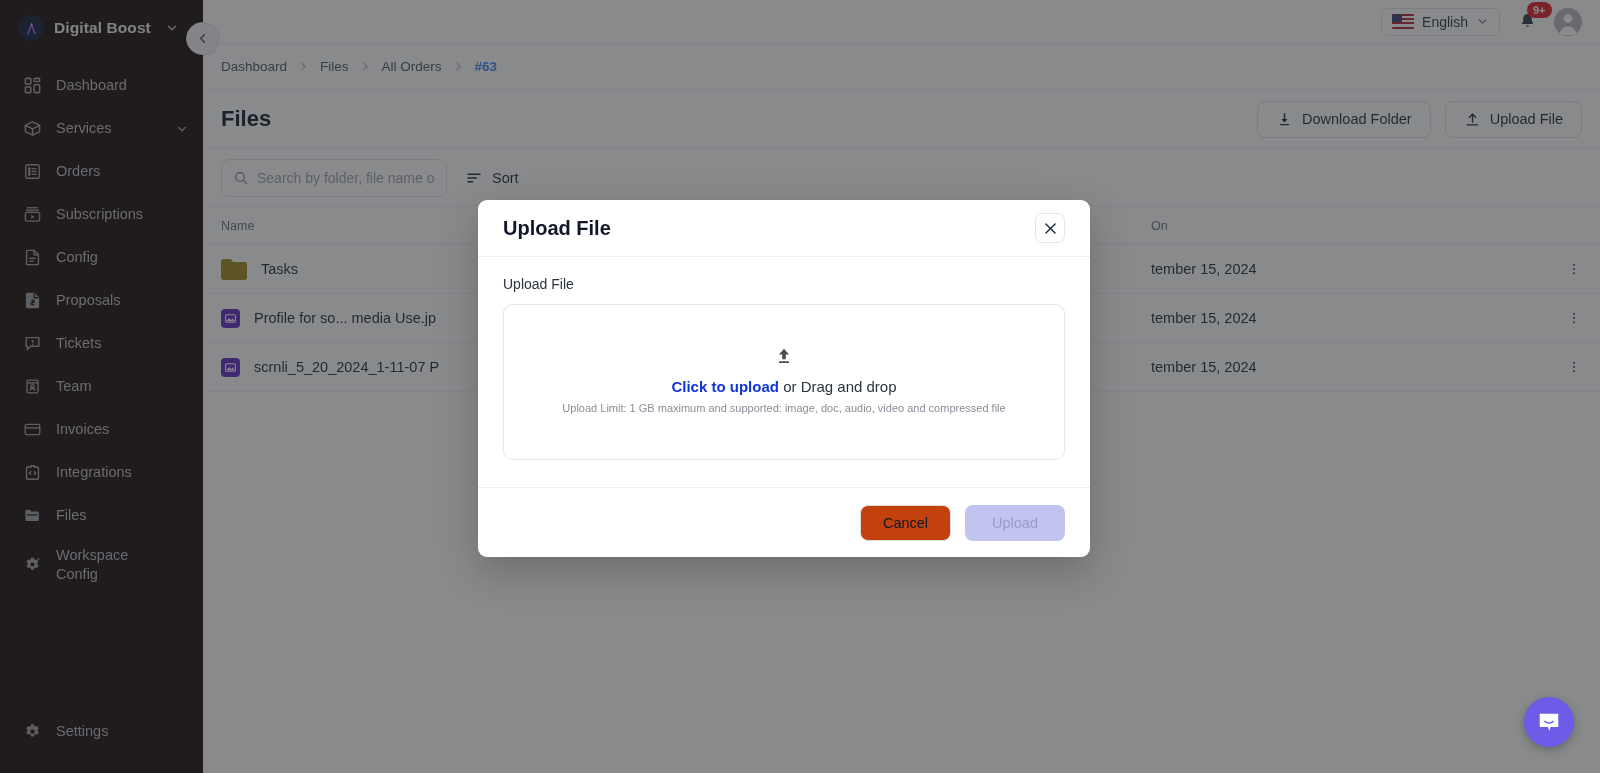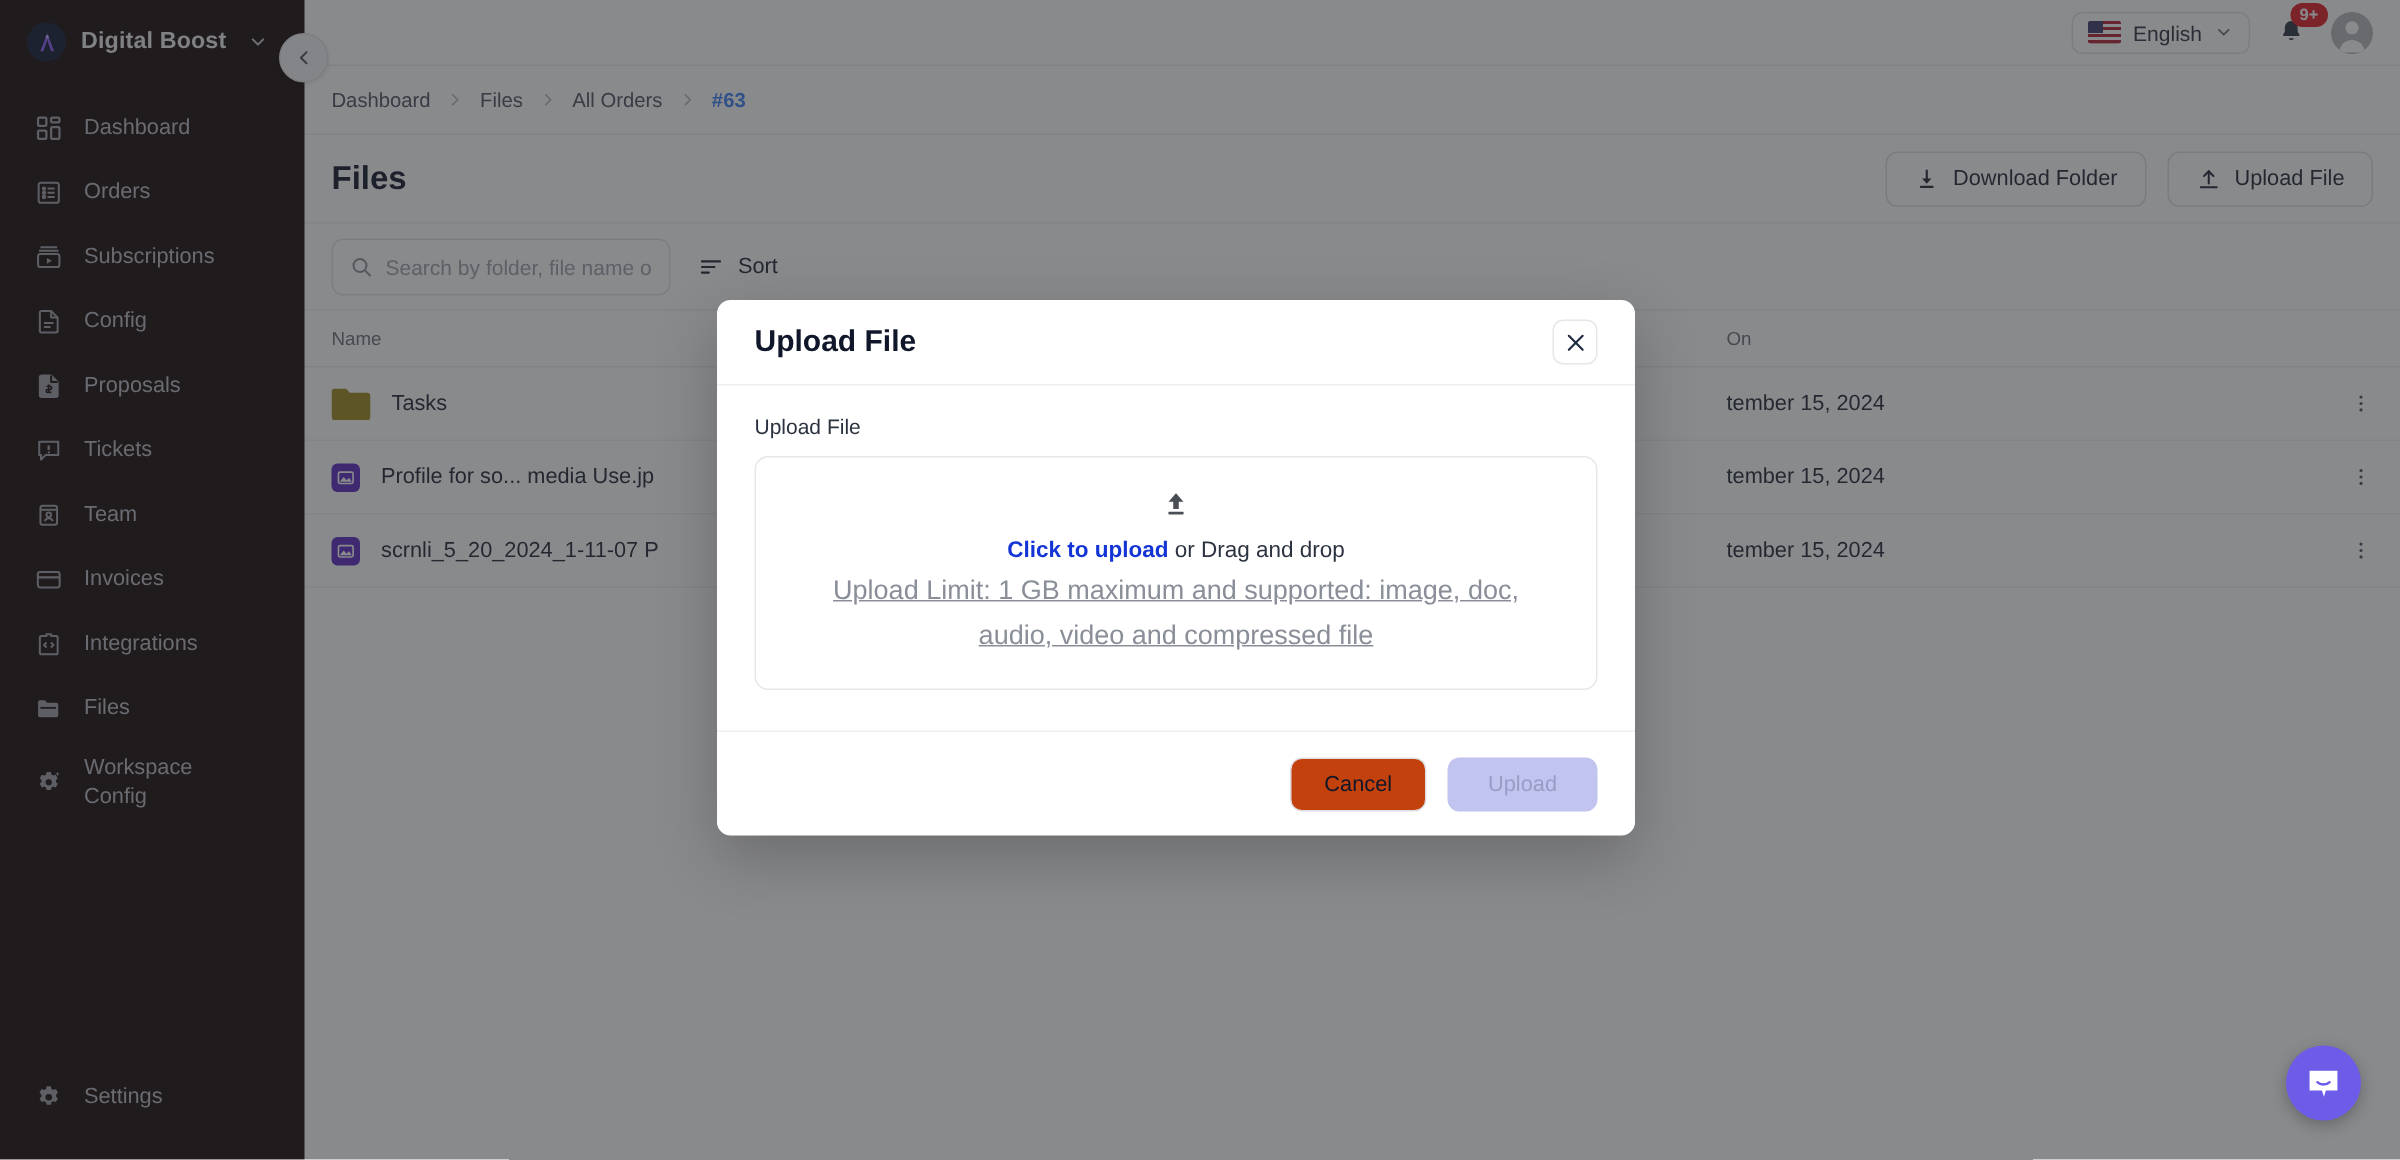--- a/index.html
+++ b/index.html
@@ -222,22 +222,22 @@
     border: 1px solid #e6e7eb; border-radius: 9px;
     background: #fff;
     display: flex; flex-direction: column;
     align-items: center; justify-content: center;
     gap: 2px; cursor: pointer; padding: 0 26px;
   }
   .dz-icon { margin-bottom: 10px; color: #4a4d55; display:flex; }
   .dz-line1 { font-size: 15px; color: #2c3340; text-align:center; }
   .dz-link { color: #1435d6; font-weight: 700; }
   .dz-line2 {
-    font-size: 18px; color: #8a8e98; text-align: center;
-    line-height: 1.65; margin-top: 2px; max-width: 500px; text-decoration: underline;
+    font-size: 11px; color: #8a8e98; text-align: center;
+    line-height: 1.65; margin-top: 2px; max-width: 500px;
   }
   .modal-foot {
     height: 70px; flex: none;
     border-top: 1px solid #edeef0;
     display: flex; align-items: center; justify-content: flex-end;
     gap: 14px; padding: 0 25px;
   }
   .btn-cancel {
     border: 1px solid #dedfe3; border-radius: 8px; background: #c2410c;
     padding: 9px 22px; font-size: 14.5px; color: #11172a;
@@ -288,20 +288,35 @@
           <svg width="19" height="19" viewBox="0 0 24 24" fill="none" stroke="currentColor" stroke-width="1.9">
               <rect x="3" y="3" width="7" height="7" rx="1"></rect>
               <rect x="14" y="3" width="7" height="4" rx="1"></rect>
               <rect x="14" y="11" width="7" height="10" rx="1"></rect>
               <rect x="3" y="14" width="7" height="7" rx="1"></rect>
             </svg>
         </span>
         <span class="nav-label">Dashboard</span>
       </div>
 
+      <div class="nav-item">
+        <span class="nav-ico">
+          <svg width="19" height="19" viewBox="0 0 24 24" fill="none" stroke="currentColor" stroke-width="1.8" stroke-linejoin="round">
+              <path d="M21 8 L12 12.5 L3 8 L12 3.5 Z"></path>
+              <path d="M3 8 v8 l9 4.5 V12.5"></path>
+              <path d="M21 8 v8 l-9 4.5"></path>
+            </svg>
+        </span>
+        <span class="nav-label">Services</span>
+        <span class="nav-caret">
+          <svg width="14" height="14" viewBox="0 0 24 24" fill="none" stroke="currentColor" stroke-width="2.2" stroke-linecap="round" stroke-linejoin="round">
+              <polyline points="6 9 12 15 18 9"></polyline>
+            </svg>
+        </span>
+      </div>
 
 
       <div class="nav-item">
         <span class="nav-ico">
           <svg width="19" height="19" viewBox="0 0 24 24" fill="none" stroke="currentColor" stroke-width="1.7">
               <rect x="3.5" y="3.5" width="17" height="17" rx="2"></rect>
               <circle cx="8" cy="8.5" r="1" fill="currentColor"></circle>
               <circle cx="8" cy="12" r="1" fill="currentColor"></circle>
               <circle cx="8" cy="15.5" r="1" fill="currentColor"></circle>
               <line x1="11" y1="8.5" x2="17" y2="8.5"></line>

